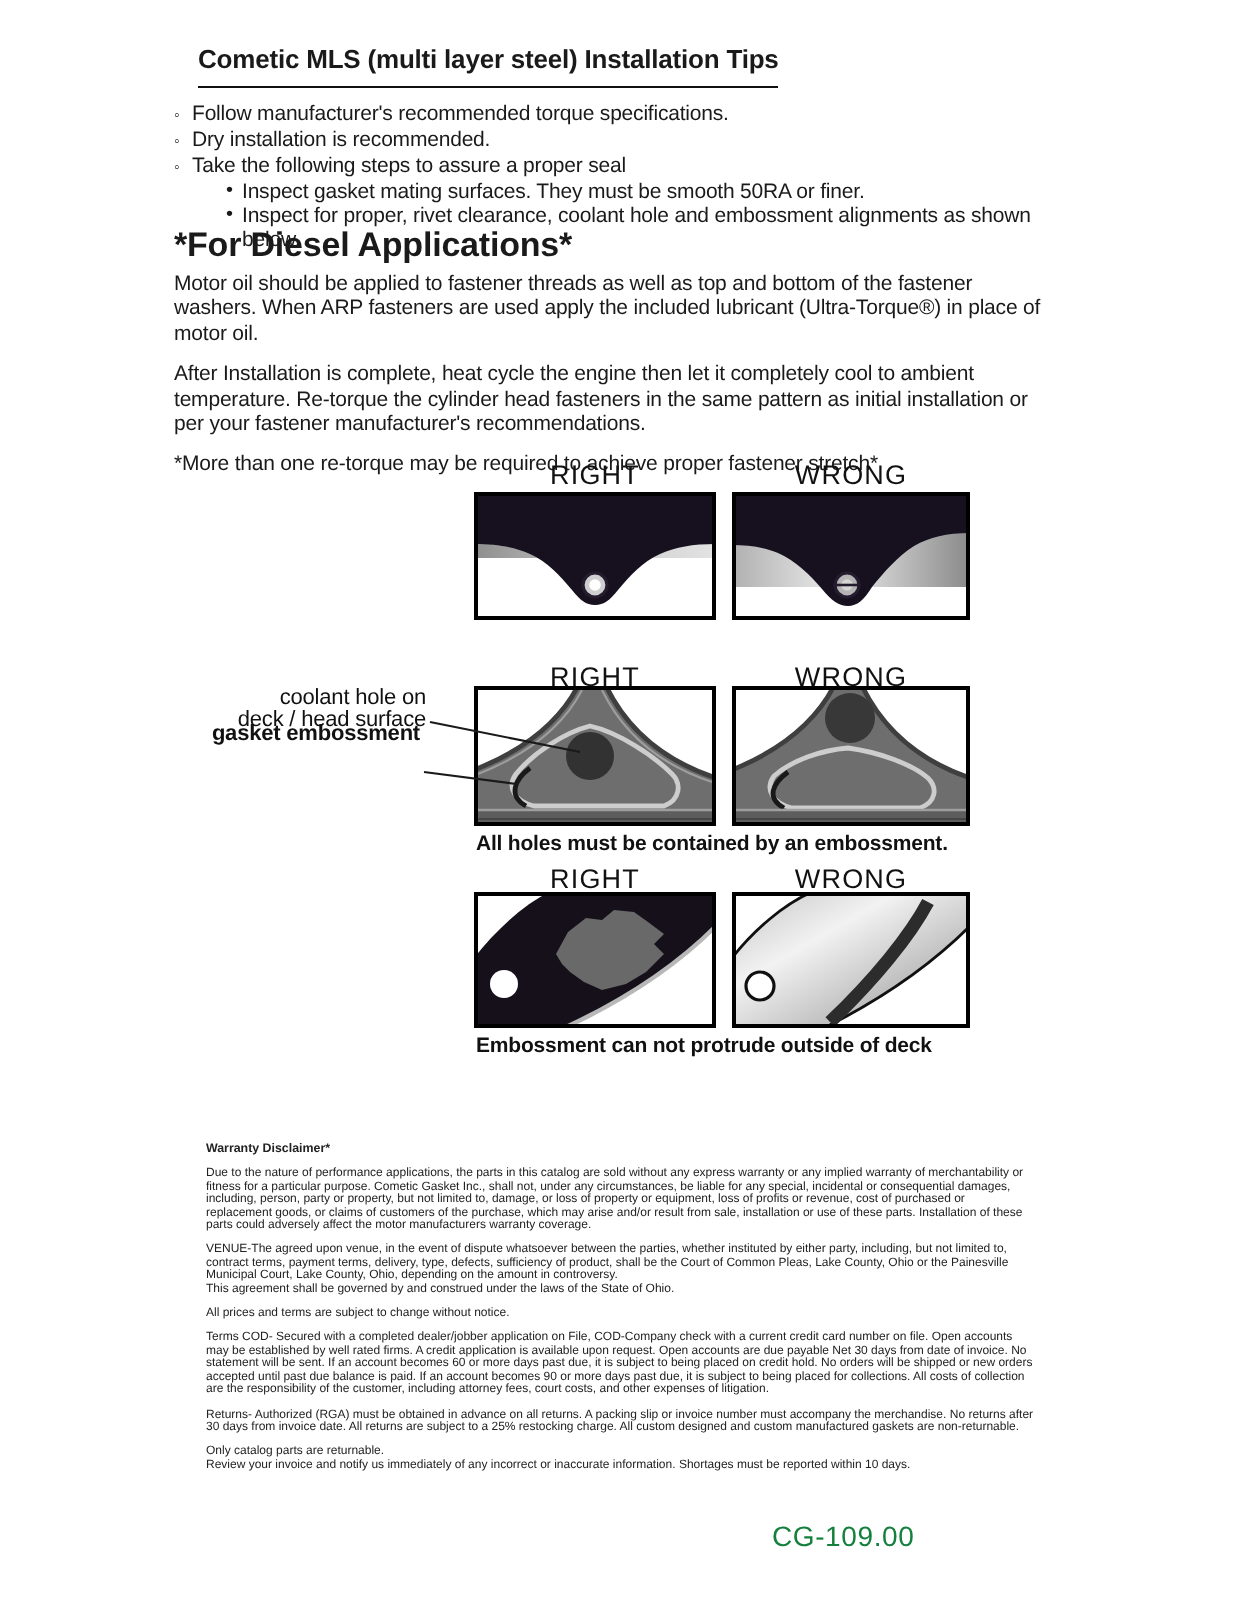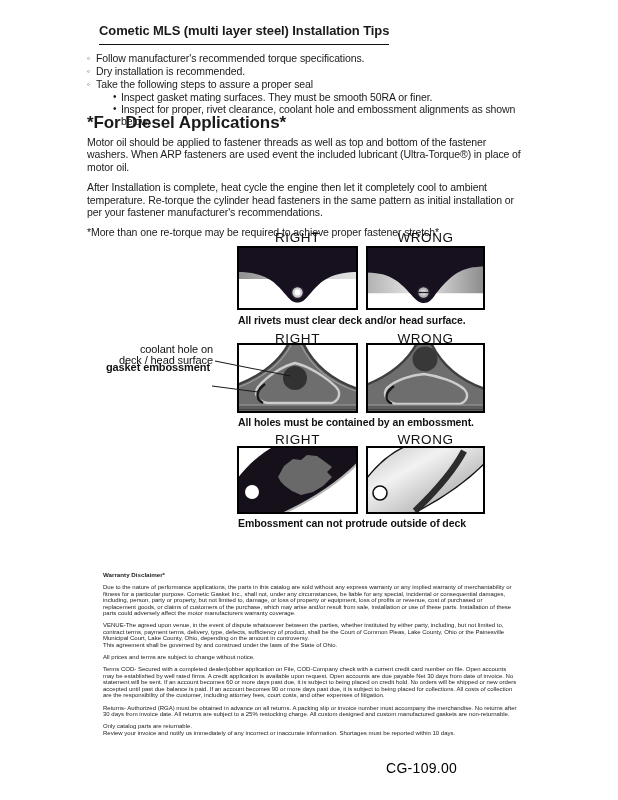--- a/index.html
+++ b/index.html
@@ -28,21 +28,21 @@
   .caption{font-size:10.5px;font-weight:bold;letter-spacing:-0.1px;line-height:12.5px;color:#111;}
   .dbox svg{display:block;}
   .side-label{font-size:11px;line-height:10.5px;text-align:right;color:#111;letter-spacing:-0.1px;}
 
   
   .warranty{left:103px;top:572px;width:414px;font-size:6px;line-height:6.4px;color:#222;}
   .warranty .wh{font-weight:bold;font-size:6.2px;margin-bottom:6px;}
   .warranty p{margin:0 0 6px 0;}
   .warranty .tight{margin:0;}
 
-  .pagecode{left:386px;top:760px;font-size:14px;letter-spacing:0.3px;color:#000000;}
+  .pagecode{left:386px;top:760px;font-size:14px;letter-spacing:0.3px;color:#15803d;}
 </style>
 </head>
 <body>
 
 <div class="page">
 
   <div class="abs header">
     <div class="title">Cometic MLS (multi layer steel) Installation Tips</div>
     <div class="bullets">
       <div class="b-row">
@@ -63,21 +63,21 @@
       </div>
       <div class="b-row sub">
         <span class="m2">•</span>
         <span>Inspect for proper, rivet clearance, coolant hole and embossment alignments as shown below.</span>
       </div>
     </div>
   </div>
 
   <div class="abs diesel">
     <h2>*For Diesel Applications*</h2>
-    <p>Motor oil should be applied to fastener threads as well as top and bottom of the fastener washers. When ARP fasteners are used event the included lubricant (Ultra-Torque®) in place of motor oil.</p>
+    <p>Motor oil should be applied to fastener threads as well as top and bottom of the fastener washers. When ARP fasteners are used apply the included lubricant (Ultra-Torque®) in place of motor oil.</p>
     <p>After Installation is complete, heat cycle the engine then let it completely cool to ambient temperature. Re-torque the cylinder head fasteners in the same pattern as initial installation or per your fastener manufacturer's recommendations.</p>
     <p>*More than one re-torque may be required to achieve proper fastener stretch*</p>
   </div>
 
   <div class="abs diagrams">
 
     <div class="abs rw-label" style="left:237px;top:0;width:121px;">RIGHT</div>
     <div class="abs rw-label" style="left:366px;top:0;width:119px;">WRONG</div>
 
     <div class="abs dbox" style="left:237px;top:16px;">
@@ -112,21 +112,20 @@
         <rect x="0" y="20" width="119" height="27.5" fill="url(#g2)"></rect>
         <rect x="0" y="47.5" width="119" height="16.5" fill="#fff"></rect>
         <path d="M0,0 H119 V20.5 C107,20.5 99,22.5 91,27 C83,32 76,40 70,47.5 C66,54 62.5,57 58,57 C53.5,57 50,54.5 45,48.5 C39,41.5 32,34.5 23,30.5 C16,27.5 8,26.5 0,26.5 Z" fill="#17101f"></path>
         <circle cx="57.5" cy="46.5" r="6" fill="#b5b5b5" stroke="#241c2e" stroke-width="1.6"></circle>
         <circle cx="57.5" cy="46.5" r="2.9" fill="#d5d5d5"></circle>
         <line x1="50.5" y1="46.5" x2="64.5" y2="46.5" stroke="#241c2e" stroke-width="1.3"></line>
         <rect x="1" y="1" width="117" height="62" fill="none" stroke="#000" stroke-width="2"></rect>
       </svg>
     </div>
 
-    <div class="abs caption" style="left:238px;top:84px;">All rivets must clear deck and/or head surface.</div>
 
     <div class="abs rw-label" style="left:237px;top:101px;width:121px;">RIGHT</div>
     <div class="abs rw-label" style="left:366px;top:101px;width:119px;">WRONG</div>
 
     <div class="abs side-label" style="left:100px;top:114px;width:113px;">
       <div>coolant hole on</div>
       <div>deck / head surface</div>
     </div>
     <div class="abs side-label" style="left:90px;top:132px;width:120px;font-weight:bold;">gasket embossment</div>
 

